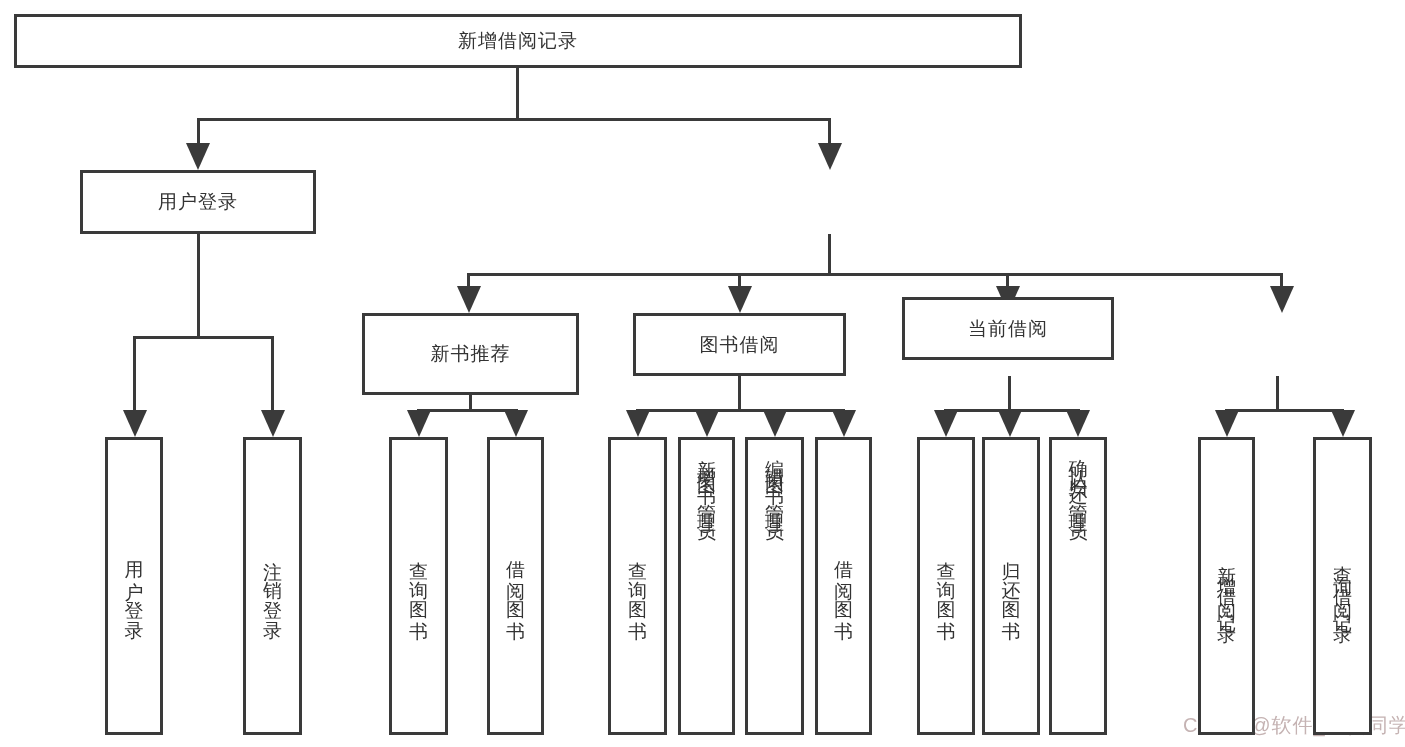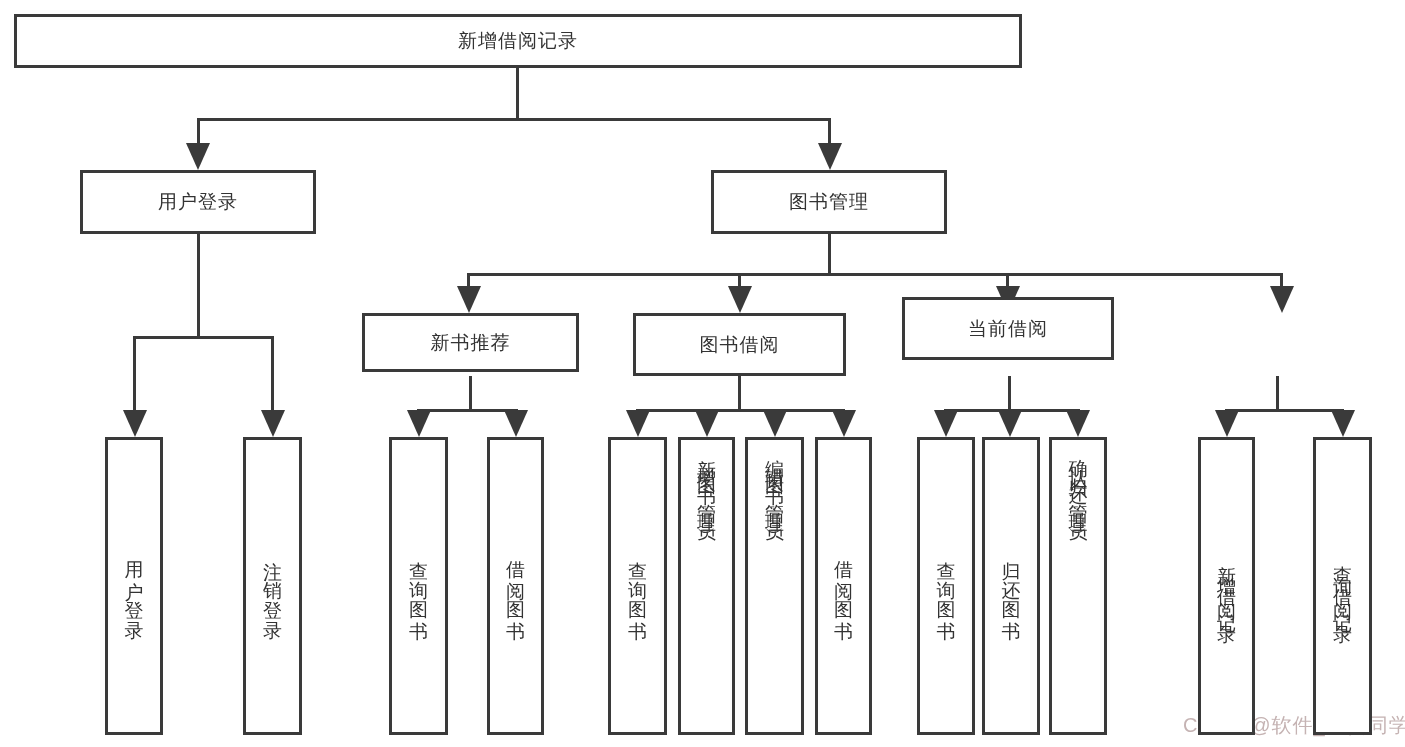--- a/index.html
+++ b/index.html
@@ -81,24 +81,21 @@
     <div class="arrow" style="left: 998px; top: 410px;"></div>
     <div class="arrow" style="left: 1066px; top: 410px;"></div>
     <div class="arrow" style="left: 1214.5px; top: 410px;"></div>
     <div class="arrow" style="left: 1330.5px; top: 410px;"></div>
     <div class="node h" style="left: 14px; top: 14px; width: 1008px; height: 54px;">
       <span class="htext">新增借阅记录</span>
     </div>
     <div class="node h" style="left: 80px; top: 170px; width: 236px; height: 64px;">
       <span class="htext">用户登录</span>
     </div>
-    <div class="node h" style="left: 711px; top: 170px; width: 236px; height: 64px;">
-      <span class="htext">图书管理</span>
-    </div>
-    <div class="node h" style="left: 362px; top: 313px; width: 217px; height: 59px;">
+    <div class="node h" style="left: 362px; top: 313px; width: 217px; height: 82px;">
       <span class="htext">新书推荐</span>
     </div>
     <div class="node h" style="left: 633px; top: 313px; width: 213px; height: 63px;">
       <span class="htext">图书借阅</span>
     </div>
     <div class="node h" style="left: 902px; top: 297px; width: 212px; height: 63px;">
       <span class="htext">当前借阅</span>
     </div>
     <div class="node v" style="left: 105px; top: 437px; width: 58px; height: 298px;">
       <span class="vtext sp-short">用户登录</span>

